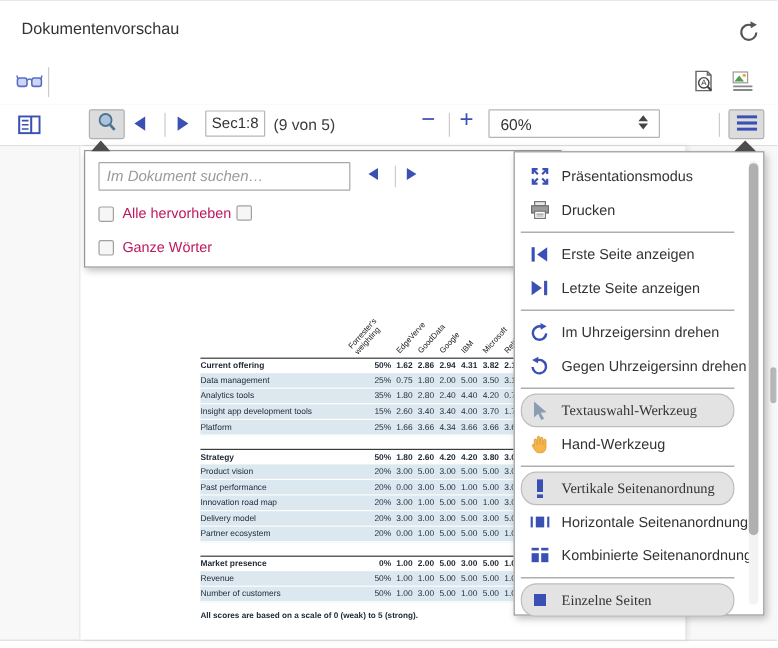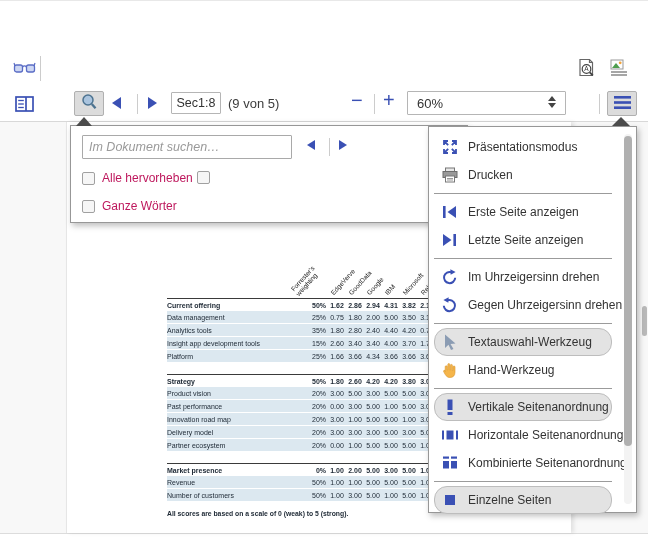--- a/index.html
+++ b/index.html
@@ -24,21 +24,21 @@
   .sidebar-ico{position:absolute;left:15px;top:9px;cursor:pointer;}
   .tri{width:0;height:0;display:inline-block;}
   .tri-left{border-top:6px solid transparent;border-bottom:6px solid transparent;border-right:9px solid var(--accent);}
   .tri-right{border-top:6px solid transparent;border-bottom:6px solid transparent;border-left:9px solid var(--accent);}
   .nav-prev{position:absolute;left:112px;top:10px;cursor:pointer;}
   .nav-next{position:absolute;left:148px;top:10px;cursor:pointer;}
   .page-input{position:absolute;left:171px;top:5px;width:48px;height:20px;border:1px solid #b5b5b5;border-radius:1px;font-family:"Liberation Sans",sans-serif;font-size:12.5px;color:#333;text-align:center;padding:0;}
   .page-count{position:absolute;left:228px;top:9px;font-size:13px;color:#3c3c3c;}
   .zoom-minus{position:absolute;left:351px;top:2px;font-size:20px;color:var(--accent);cursor:pointer;}
   .zoom-plus{position:absolute;left:383px;top:2px;font-size:20px;color:var(--accent);cursor:pointer;}
-  .zoom-select{position:absolute;left:407px;top:4px;width:159px;height:24px;border:1px solid #b5b5b5;border-radius:1px;background:#fff;cursor:pointer;box-sizing:border-box;}
+  .zoom-select{position:absolute;left:407px;top:4px;width:143px;height:24px;border:1px solid #b5b5b5;border-radius:1px;background:#fff;cursor:pointer;box-sizing:border-box;}
   .zoom-select .zval{position:absolute;left:9px;top:4px;font-size:13px;color:#333;}
   .zoom-spin{position:absolute;right:9px;top:4px;display:flex;flex-direction:column;gap:2px;}
   .spin-up{width:0;height:0;border-left:4px solid transparent;border-right:4px solid transparent;border-bottom:5px solid #444;}
   .spin-down{width:0;height:0;border-left:4px solid transparent;border-right:4px solid transparent;border-top:5px solid #444;}
   
   .viewer{position:absolute;left:0;top:121px;width:648px;height:411px;background:#f8f8f8;border-bottom:1px solid #dcdcdc;}
   .page{position:absolute;left:66px;top:0;width:504px;height:411px;background:#fff;border-left:1px solid #e6e6e6;box-shadow:3px 0 4px rgba(0,0,0,0.09);}
   .v-scroll-thumb{position:absolute;right:1px;top:184px;width:5px;height:30px;background:#b9b9b9;border-radius:2.5px;}
   
   .frtable{position:absolute;left:100px;top:126px;width:280px;font-size:7px;color:#1c2733;}
@@ -65,32 +65,43 @@
   .cb-item{position:absolute;display:flex;align-items:center;gap:7px;cursor:pointer;}
   .cb{width:13px;height:13px;border:1px solid #a0a0a0;border-radius:2px;background:#f6f6f6;box-sizing:border-box;flex:0 0 auto;}
   .cb-label{font-size:12px;color:#be185d;white-space:nowrap;}
   .cb-1{left:11px;top:45px;}
   .cb-2{left:126px;top:45px;}
   .cb-3{left:11px;top:73px;}
   
   .menu-pointer{position:absolute;left:612px;top:116px;width:0;height:0;border-left:9px solid transparent;border-right:9px solid transparent;border-bottom:9px solid #4c4c4c;z-index:31;}
   .context-menu{position:absolute;left:428px;top:125px;width:209px;height:387px;background:#fff;border:1px solid #979797;box-shadow:2px 3px 6px rgba(0,0,0,0.25);z-index:30;box-sizing:border-box;padding-top:6px;}
   .menu-item{height:28px;display:flex;align-items:center;gap:10px;margin:0 24px 0 5px;padding-left:6px;font-size:12px;color:#333;cursor:pointer;box-sizing:border-box;border:1px solid transparent;}
-  .menu-item.selected{background:#e3e3e3;border:1px solid #bdbdbd;border-radius:13px;}
+  .menu-item.selected{background:#e3e3e3;border:1px solid #bdbdbd;border-radius:13px;font-family:Liberation Serif, serif;}
   .mi-icon{width:17px;height:17px;display:flex;align-items:center;justify-content:center;flex:0 0 auto;}
   .mi-label{white-space:nowrap;}
   .menu-divider{border-top:1px solid #9b9b9b;margin:4px 24px 4px 5px;height:0;}
   .menu-scroll-track{position:absolute;right:4px;top:7px;width:8px;height:370px;background:#f3f3f3;border-radius:4px;}
   .menu-scroll-thumb{position:absolute;right:0;top:2px;width:8px;height:310px;background:#b0b0b0;border-radius:4px;}
 </style>
 </head>
 <body>
 
 <div class="app">
 
+  <div class="panel-header">
+    <div class="title">Dokumentenvorschau</div>
+    <button class="refresh" title="">
+      <span>
+        <svg width="20" height="20" viewBox="0 0 20 20">
+          <path d="M16.3 10 A6.3 6.3 0 1 1 12.4 4.1" fill="none" stroke="#555" stroke-width="1.8"></path>
+          <polygon points="11.3,0.8 16.8,3.6 11.7,6.6" fill="#555"></polygon>
+        </svg>
+      </span>
+    </button>
+  </div>
 
   <div class="icon-row">
     <span class="glasses">
       <svg width="23" height="14" viewBox="0 0 23 14">
         <path d="M2 5 L1 2 M21 5 L22 2" stroke="#5a6cc5" stroke-width="1.2" fill="none"></path>
         <rect x="1.5" y="4" width="8" height="7" rx="2" fill="#cdd7f3" stroke="#5a6cc5" stroke-width="1.3"></rect>
         <rect x="13.5" y="4" width="8" height="7" rx="2" fill="#cdd7f3" stroke="#5a6cc5" stroke-width="1.3"></rect>
         <path d="M9.5 6 q2 -2.2 4 0" fill="none" stroke="#5a6cc5" stroke-width="1.3"></path>
       </svg>
     </span>

